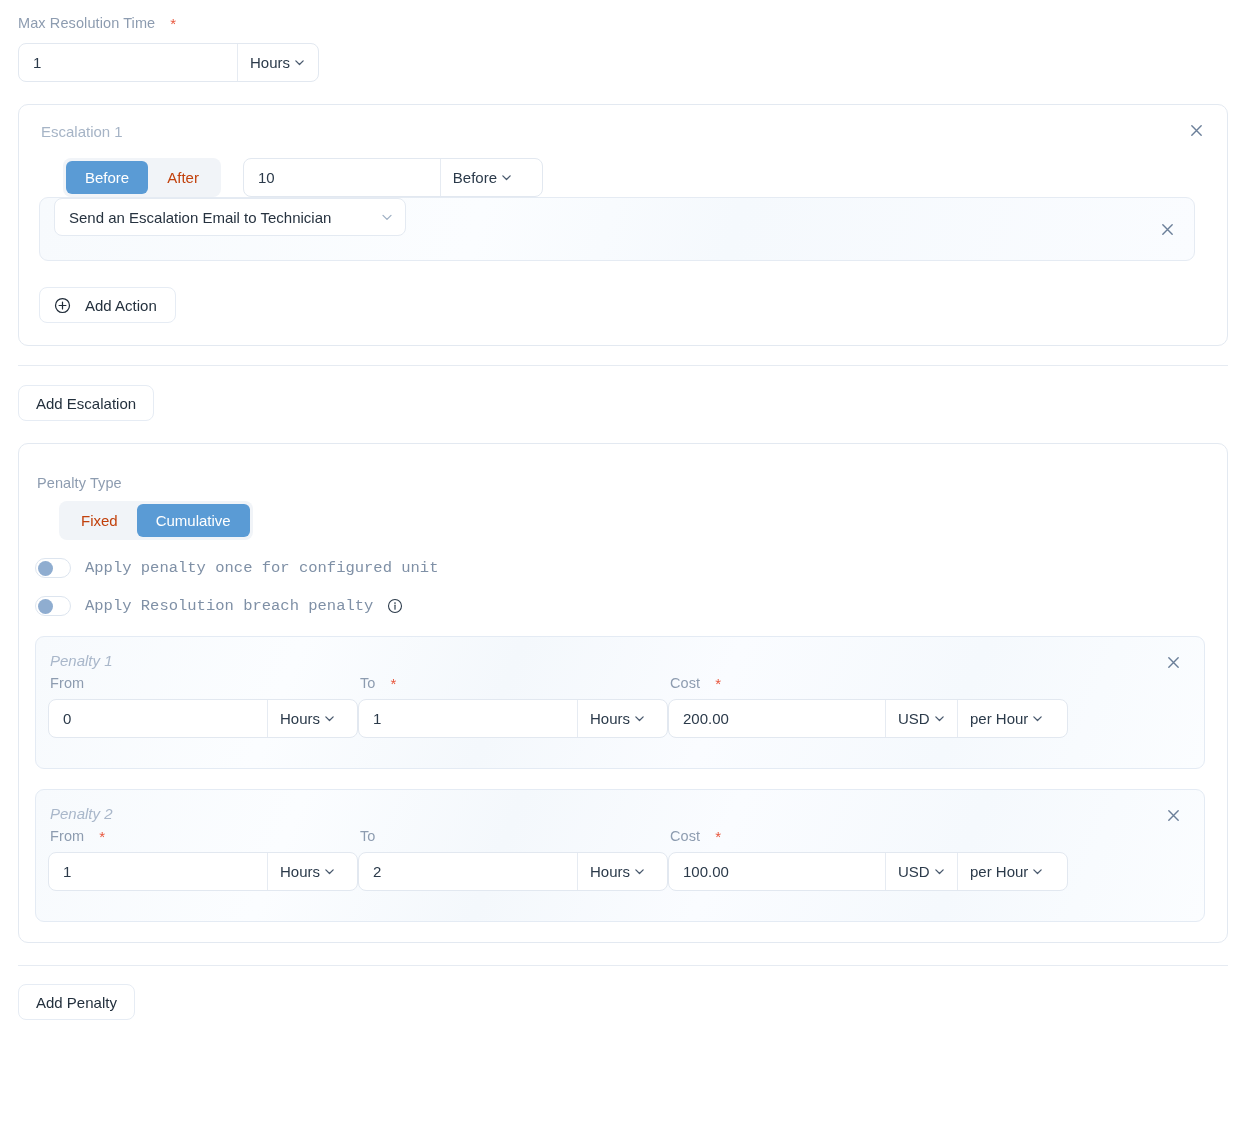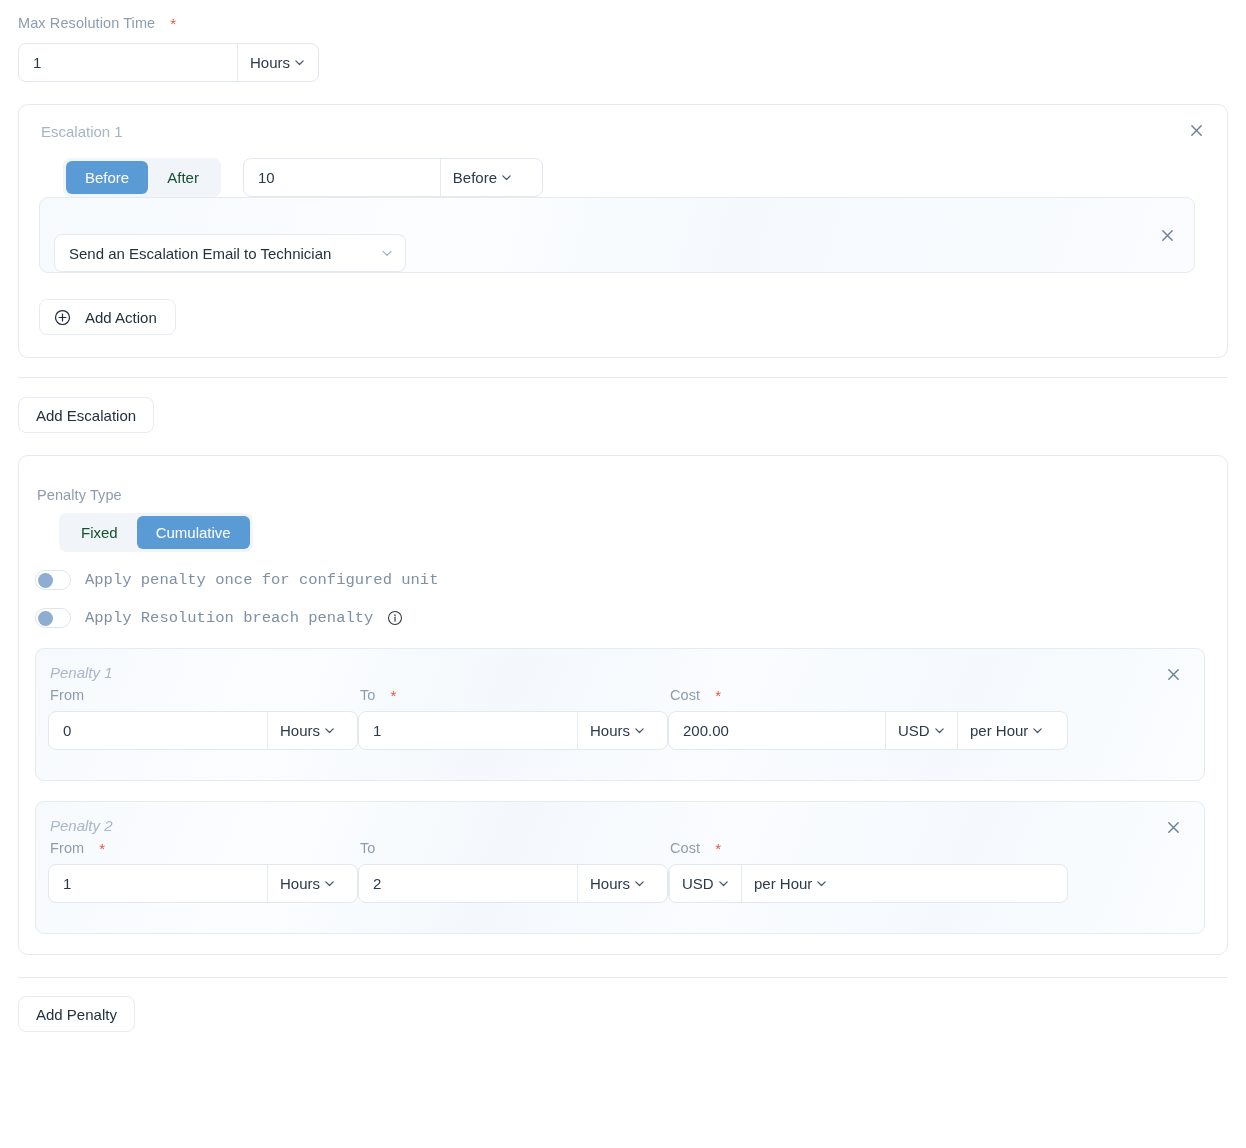--- a/index.html
+++ b/index.html
@@ -91,41 +91,41 @@
     align-items: center;
     margin-left: 24px;
   }
   .seg button {
     border: 0; cursor: pointer;
     font-family: inherit; font-size: 15px;
     border-radius: 6px;
     height: 33px;
     padding: 0 19px;
     background: transparent;
-    color: #14532d;
+    color: #c2410c;
   }
   .seg button.on {
     background: #5a9bd5;
     color: #ffffff;
   }
 
   .esc-line { display: flex; align-items: center; gap: 22px; }
   .esc-combo { width: 300px; }
   .esc-combo .txt { width: 196px; }
   .esc-combo .unit { width: 103px; }
 
   .actions-label { margin: 25px 0 10px 2px; }
 
   .actions-box {
     position: relative;
     border: 1px solid #e5ebf3;
     border-radius: 9px;
     background: linear-gradient(105deg,#f7fafd 0%,#fbfdff 38%,#f5f9fd 60%,#fafcff 100%);
-    height: 76px;
-    display: flex; align-items: flex-end;
+    height: 64px;
+    display: flex; align-items: flex-start;
     padding: 0 14px;
   }
   .select-pill {
     display: inline-flex; align-items: center; justify-content: space-between;
     gap: 16px;
     background: #fff;
     border: 1px solid #e4eaf2;
     border-radius: 8px;
     height: 38px;
     padding: 0 12px 0 14px;
@@ -477,20 +477,21 @@
             </div>
           </div>
         </div>
 
         <div class="pen-group g-cost">
           <div class="field-label">
             <span>Cost</span>
             <span class="req">*</span>
           </div>
           <div class="combo cost-combo">
+            <input class="txt" type="text" value="100.00" style="">
             <div class="sep"></div>
             <div class="unit cur">
               <span>USD</span>
               <span class="chev">
                 <svg viewBox="0 0 12 12">
                     <path d="M2 4.2L6 8.2L10 4.2" fill="none" stroke="currentColor" stroke-width="1.4" stroke-linecap="round" stroke-linejoin="round"></path>
                   </svg>
               </span>
             </div>
             <div class="sep"></div>

